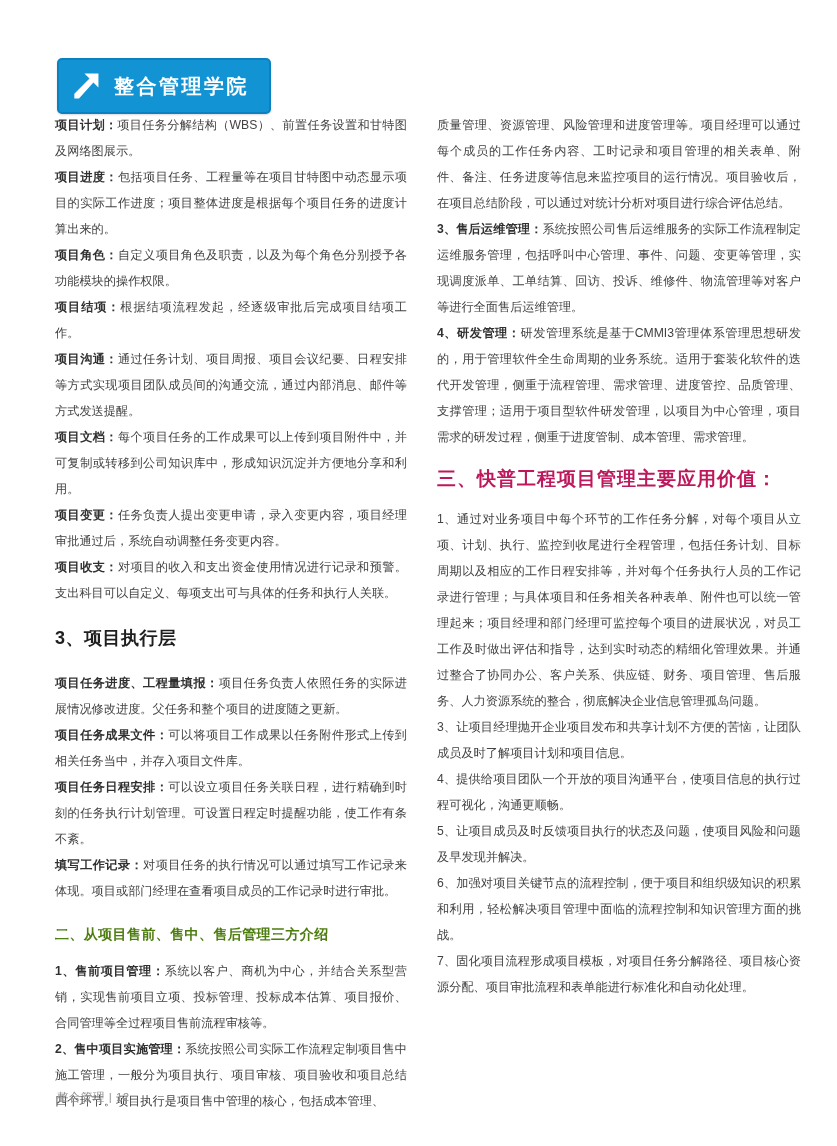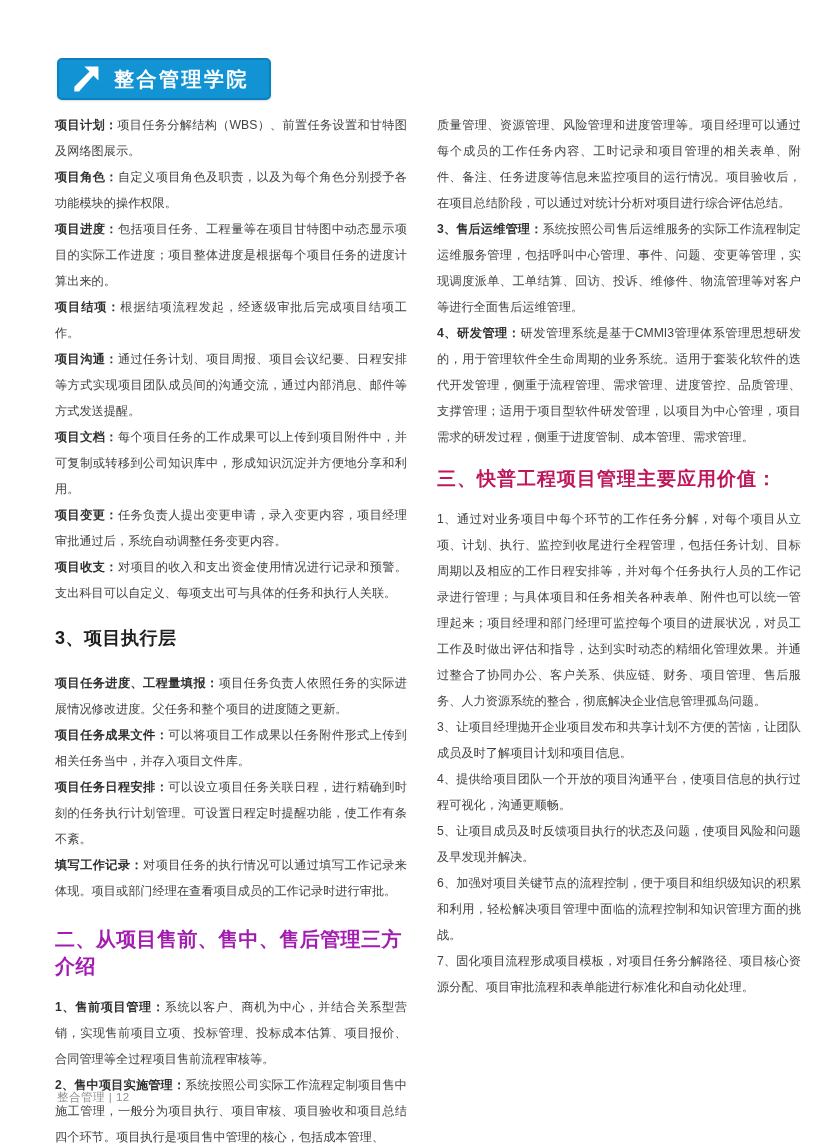--- a/index.html
+++ b/index.html
@@ -1,41 +1,41 @@
 <!DOCTYPE html>
 <html><head>
 <meta charset="utf-8">
 <style>
   html,body{margin:0;padding:0;background:#ffffff;}
   .page{
     position:relative;width:837px;height:1146px;background:#ffffff;
     font-family:"Liberation Sans",sans-serif;overflow:hidden;
   }
   .banner{
-    position:absolute;left:57px;top:58px;height:42px;
+    position:absolute;left:57px;top:58px;height:56px;
     display:flex;align-items:center;gap:13px;
     background:#1193d4;border:2px solid #0d80c0;border-radius:5px;
     padding:0 20px 0 12px;box-sizing:border-box;color:#ffffff;
     box-shadow:0 1px 2px rgba(0,0,0,0.15);
   }
   .logo-icon{width:30px;height:30px;display:flex;align-items:center;justify-content:center;}
   .logo-icon svg{width:28px;height:28px;fill:#ffffff;}
   .banner-title{font-size:20px;font-weight:bold;letter-spacing:2.5px;white-space:nowrap;}
   .columns{position:absolute;left:55px;top:112px;width:746px;display:flex;gap:30px;justify-content:flex-end;}
   .col-left{width:352px;}
   .col-right{width:364px;}
   p.body{
     margin:0;font-size:12.2px;line-height:26px;color:#424242;
     text-align:justify;text-justify:inter-character;
   }
   p.body b{color:#303030;}
   .spaced{margin-top:14px;}
   .gap-top{margin-top:12px;}
   .h-exec{font-size:18px;font-weight:bold;color:#1f1f1f;margin:20px 0 20px;letter-spacing:0.5px;}
-  .h-sales{font-size:20px;font-weight:bold;color:#a21caf;margin:22px 0 14px;letter-spacing:0.4px;}
+  .h-sales{font-size:14px;font-weight:bold;color:#4d7c0f;margin:22px 0 14px;letter-spacing:0.4px;}
   .h-value{font-size:19px;font-weight:bold;color:#be185d;margin:16px 0 14px;letter-spacing:1px;}
   .footer{position:absolute;left:57px;top:1090px;font-size:11.5px;color:#8f8f8f;letter-spacing:0.5px;}
 </style>
 </head>
 <body>
 
 <div class="page">
 
   <div class="banner">
     <span class="logo-icon">
@@ -43,22 +43,22 @@
         <path d="M34 2 L16 2 L22.5 8.5 L3 28 L3 34 L9 34 L27.5 13.5 L34 20 Z"></path>
       </svg>
     </span>
     <span class="banner-title">整合管理学院</span>
   </div>
 
   <div class="columns">
 
     <div class="col-left">
       <p class="body"><b>项目计划：</b><span>项目任务分解结构（WBS）、前置任务设置和甘特图及网络图展示。</span></p>
+      <p class="body"><b>项目进度：</b><span>包括项目任务、工程量等在项目甘特图中动态显示项目的实际工作进度；项目整体进度是根据每个项目任务的进度计算出来的。</span></p>
       <p class="body"><b>项目角色：</b><span>自定义项目角色及职责，以及为每个角色分别授予各功能模块的操作权限。</span></p>
-      <p class="body"><b>项目进度：</b><span>包括项目任务、工程量等在项目甘特图中动态显示项目的实际工作进度；项目整体进度是根据每个项目任务的进度计算出来的。</span></p>
       <p class="body"><b>项目结项：</b><span>根据结项流程发起，经逐级审批后完成项目结项工作。</span></p>
       <p class="body"><b>项目沟通：</b><span>通过任务计划、项目周报、项目会议纪要、日程安排等方式实现项目团队成员间的沟通交流，通过内部消息、邮件等方式发送提醒。</span></p>
       <p class="body"><b>项目文档：</b><span>每个项目任务的工作成果可以上传到项目附件中，并可复制或转移到公司知识库中，形成知识沉淀并方便地分享和利用。</span></p>
       <p class="body"><b>项目变更：</b><span>任务负责人提出变更申请，录入变更内容，项目经理审批通过后，系统自动调整任务变更内容。</span></p>
       <p class="body"><b>项目收支：</b><span>对项目的收入和支出资金使用情况进行记录和预警。支出科目可以自定义、每项支出可与具体的任务和执行人关联。</span></p>
 
       <div class="h-exec">3、项目执行层</div>
 
       <p class="body"><b>项目任务进度、工程量填报：</b><span>项目任务负责人依照任务的实际进展情况修改进度。父任务和整个项目的进度随之更新。</span></p>
       <p class="body"><b>项目任务成果文件：</b><span>可以将项目工作成果以任务附件形式上传到相关任务当中，并存入项目文件库。</span></p>

